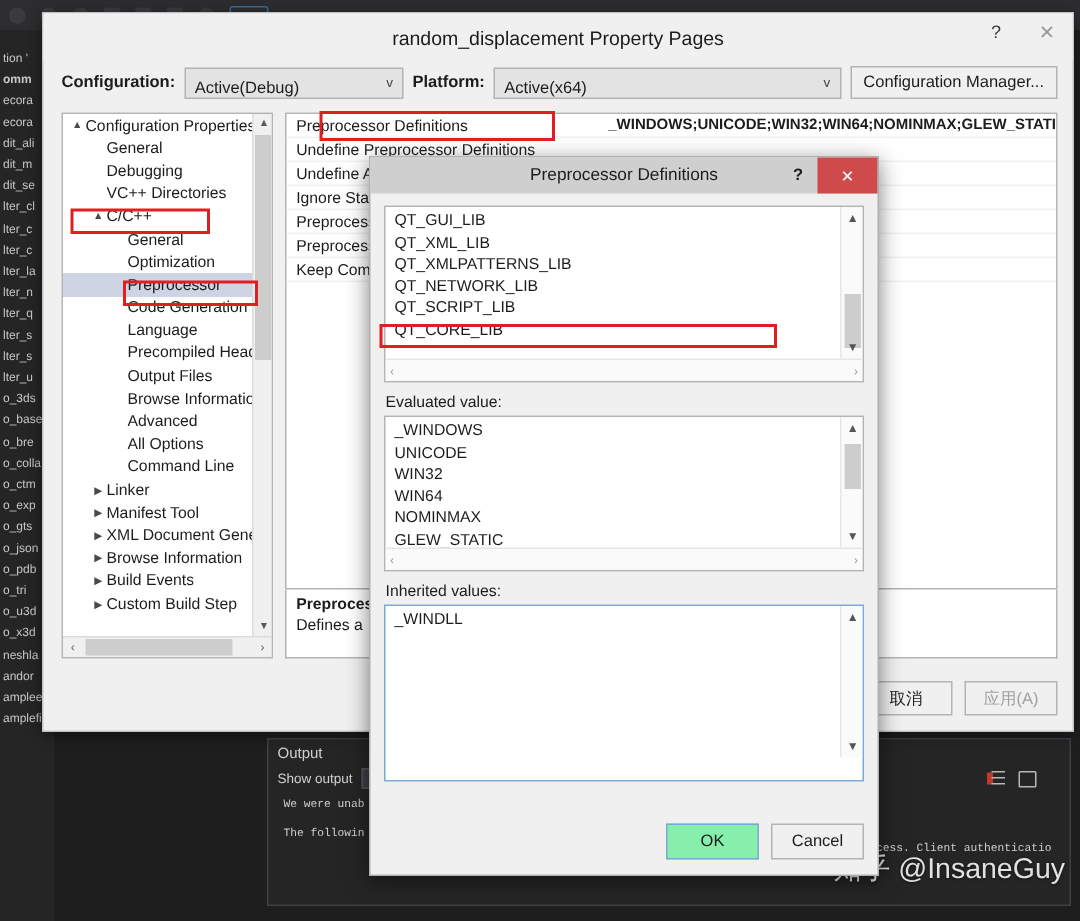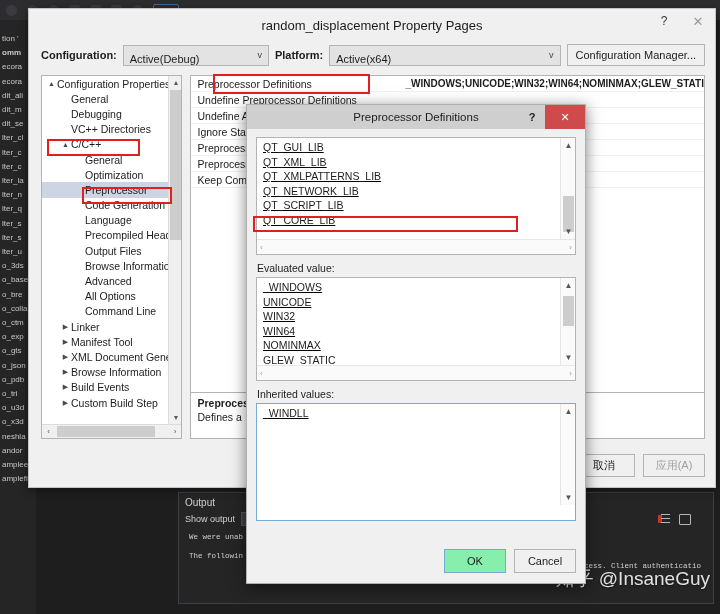--- a/index.html
+++ b/index.html
@@ -219,21 +219,21 @@
     display: flex; align-items: center; justify-content: center;
   }
   .modal-body { padding: 8px 9px 0 9px; }
   .listbox {
     background: #fff; border: 1px solid #b4b4b4; position: relative;
     overflow: hidden;
   }
   .listbox.defs { height: 118px; }
   .listbox.eval { height: 104px; }
   .listbox.inh { height: 118px; border-color: #7aa9d6; }
-  .lb-scroll { position: absolute; left: 0; right: 15px; top: 2px; bottom: 15px; overflow: hidden; text-decoration: underline; }
+  .lb-scroll { position: absolute; left: 0; right: 15px; top: 2px; bottom: 15px; overflow: hidden; }
   .litem {
     font-size: 10.5px; color: #1c1c1c; line-height: 14.6px;
     padding-left: 6px; white-space: nowrap;
   }
   .lb-vsb {
     position: absolute; right: 0; top: 0; width: 15px; bottom: 15px;
     background: #fafafa; border-left: 1px solid #e6e6e6;
   }
   .lb-vsb .arrow {
     width: 15px; height: 15px; display: flex; align-items: center;

